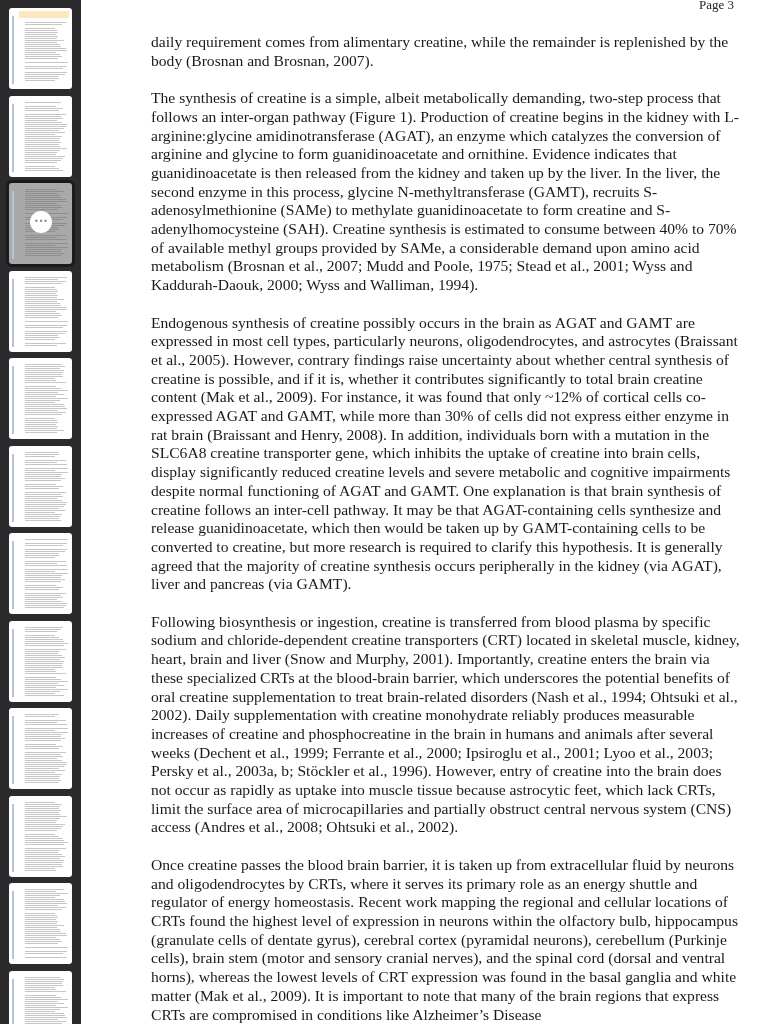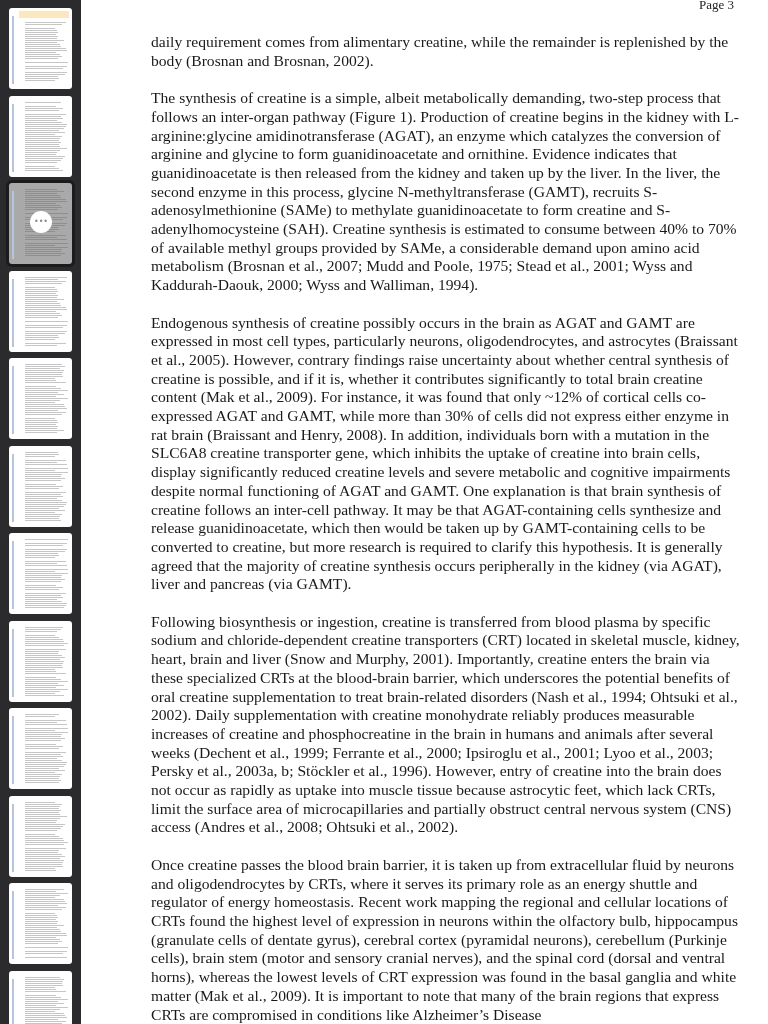--- a/index.html
+++ b/index.html
@@ -450,18 +450,18 @@
       <div class="line" style="top: 46px; width: 42px;"></div>
       <div class="line" style="top: 48px; width: 33px;"></div>
       <div class="line" style="top: 50px; width: 41px;"></div>
       <div class="line" style="top: 52px; width: 37px;"></div>
     </div>
   </div>
 
 <div class="page-label">Page 3</div>
 
 <div class="content">
-  <p>daily requirement comes from alimentary creatine, while the remainder is replenished by the body (Brosnan and Brosnan, 2002).</p>
+  <p>daily requirement comes from alimentary creatine, while the remainder is replenished by the body (Brosnan and Brosnan, 2007).</p>
   <p>The synthesis of creatine is a simple, albeit metabolically demanding, two-step process that follows an inter-organ pathway (Figure 1). Production of creatine begins in the kidney with L-arginine:glycine amidinotransferase (AGAT), an enzyme which catalyzes the conversion of arginine and glycine to form guanidinoacetate and ornithine. Evidence indicates that guanidinoacetate is then released from the kidney and taken up by the liver. In the liver, the second enzyme in this process, glycine N-methyltransferase (GAMT), recruits S-adenosylmethionine (SAMe) to methylate guanidinoacetate to form creatine and S-adenylhomocysteine (SAH). Creatine synthesis is estimated to consume between 40% to 70% of available methyl groups provided by SAMe, a considerable demand upon amino acid metabolism (Brosnan et al., 2007; Mudd and Poole, 1975; Stead et al., 2001; Wyss and Kaddurah-Daouk, 2000; Wyss and Walliman, 1994).</p>
   <p>Endogenous synthesis of creatine possibly occurs in the brain as AGAT and GAMT are expressed in most cell types, particularly neurons, oligodendrocytes, and astrocytes (Braissant et al., 2005). However, contrary findings raise uncertainty about whether central synthesis of creatine is possible, and if it is, whether it contributes significantly to total brain creatine content (Mak et al., 2009). For instance, it was found that only ~12% of cortical cells co-expressed AGAT and GAMT, while more than 30% of cells did not express either enzyme in rat brain (Braissant and Henry, 2008). In addition, individuals born with a mutation in the SLC6A8 creatine transporter gene, which inhibits the uptake of creatine into brain cells, display significantly reduced creatine levels and severe metabolic and cognitive impairments despite normal functioning of AGAT and GAMT. One explanation is that brain synthesis of creatine follows an inter-cell pathway. It may be that AGAT-containing cells synthesize and release guanidinoacetate, which then would be taken up by GAMT-containing cells to be converted to creatine, but more research is required to clarify this hypothesis. It is generally agreed that the majority of creatine synthesis occurs peripherally in the kidney (via AGAT), liver and pancreas (via GAMT).</p>
   <p>Following biosynthesis or ingestion, creatine is transferred from blood plasma by specific sodium and chloride-dependent creatine transporters (CRT) located in skeletal muscle, kidney, heart, brain and liver (Snow and Murphy, 2001). Importantly, creatine enters the brain via these specialized CRTs at the blood-brain barrier, which underscores the potential benefits of oral creatine supplementation to treat brain-related disorders (Nash et al., 1994; Ohtsuki et al., 2002). Daily supplementation with creatine monohydrate reliably produces measurable increases of creatine and phosphocreatine in the brain in humans and animals after several weeks (Dechent et al., 1999; Ferrante et al., 2000; Ipsiroglu et al., 2001; Lyoo et al., 2003; Persky et al., 2003a, b; Stöckler et al., 1996). However, entry of creatine into the brain does not occur as rapidly as uptake into muscle tissue because astrocytic feet, which lack CRTs, limit the surface area of microcapillaries and partially obstruct central nervous system (CNS) access (Andres et al., 2008; Ohtsuki et al., 2002).</p>
   <p>Once creatine passes the blood brain barrier, it is taken up from extracellular fluid by neurons and oligodendrocytes by CRTs, where it serves its primary role as an energy shuttle and regulator of energy homeostasis. Recent work mapping the regional and cellular locations of CRTs found the highest level of expression in neurons within the olfactory bulb, hippocampus (granulate cells of dentate gyrus), cerebral cortex (pyramidal neurons), cerebellum (Purkinje cells), brain stem (motor and sensory cranial nerves), and the spinal cord (dorsal and ventral horns), whereas the lowest levels of CRT expression was found in the basal ganglia and white matter (Mak et al., 2009). It is important to note that many of the brain regions that express CRTs are compromised in conditions like Alzheimer’s Disease</p>
 </div>
 
 </body></html>

